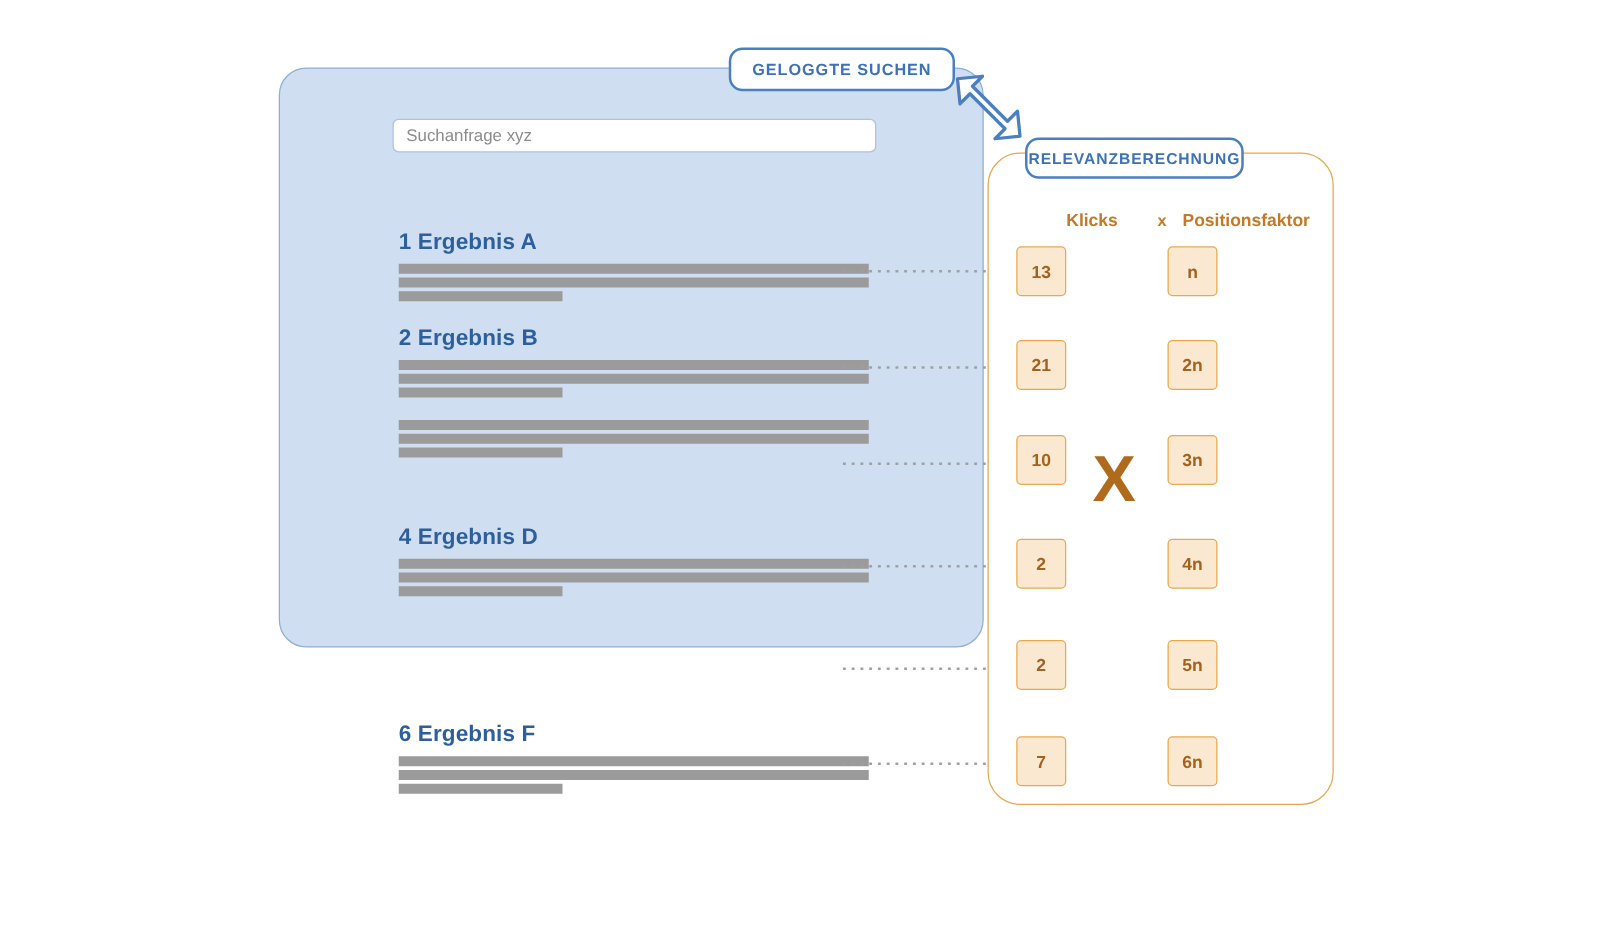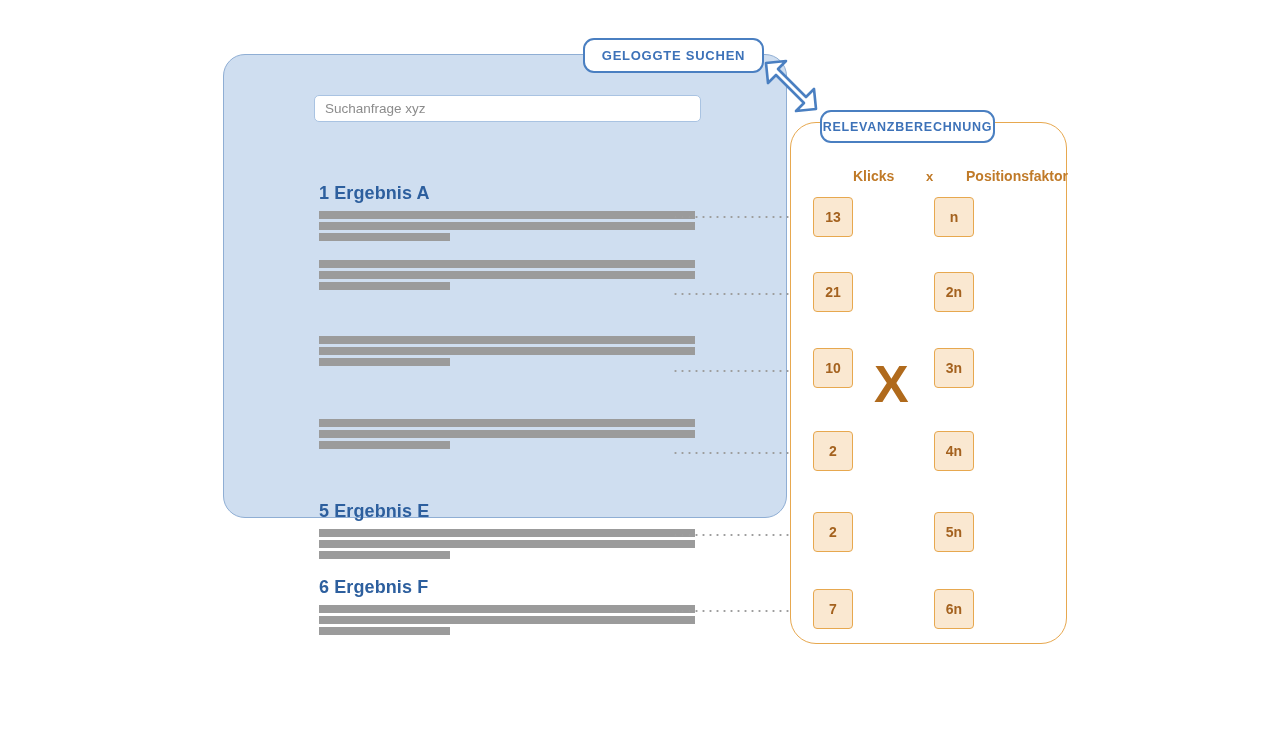--- a/index.html
+++ b/index.html
@@ -100,21 +100,21 @@
   .col-header {
     position: absolute;
     font-size: 14px;
     font-weight: bold;
     color: #c07a28;
     white-space: nowrap;
     padding-left: 40px;
   }
   .col-header.klicks { left: 813px; top: 168px; }
   .col-header.times  { left: 886px; top: 169px; font-size: 13px; }
-  .col-header.posfak { left: 926px; top: 168px; }
+  .col-header.posfak { left: 906px; top: 168px; }
 
   .value-box {
     position: absolute;
     width: 40px;
     height: 40px;
     background: #fae8d1;
     border: 1.5px solid #e7a84f;
     border-radius: 4px;
     box-sizing: border-box;
     display: flex;
@@ -175,43 +175,39 @@
     <div class="search-input" title="Suchanfrage xyz">Suchanfrage xyz</div>
 
     <div class="result" style="top:128px">
       <div class="result-title">1 Ergebnis A</div>
       <div class="bar full"></div>
       <div class="bar full"></div>
       <div class="bar short"></div>
     </div>
 
     <div class="result" style="top:205px">
+      <div class="result-title">2 Ergebnis B</div>
       <div class="bar full"></div>
       <div class="bar full"></div>
       <div class="bar short"></div>
     </div>
 
     <div class="result" style="top:281px">
       <div class="bar full"></div>
       <div class="bar full"></div>
       <div class="bar short"></div>
     </div>
 
     <div class="result" style="top:364px">
-      <div class="bar full"></div>
-      <div class="bar full"></div>
-      <div class="bar short"></div>
-    </div>
-
-    <div class="result" style="top:446px">
-      <div class="result-title">5 Ergebnis E</div>
-      <div class="bar full"></div>
-      <div class="bar full"></div>
-      <div class="bar short"></div>
-    </div>
+      <div class="result-title">4 Ergebnis D</div>
+      <div class="bar full"></div>
+      <div class="bar full"></div>
+      <div class="bar short"></div>
+    </div>
+
 
     <div class="result" style="top:522px">
       <div class="result-title">6 Ergebnis F</div>
       <div class="bar full"></div>
       <div class="bar full"></div>
       <div class="bar short"></div>
     </div>
   </div>
 
   <div class="connector" style="top:216px"></div>

